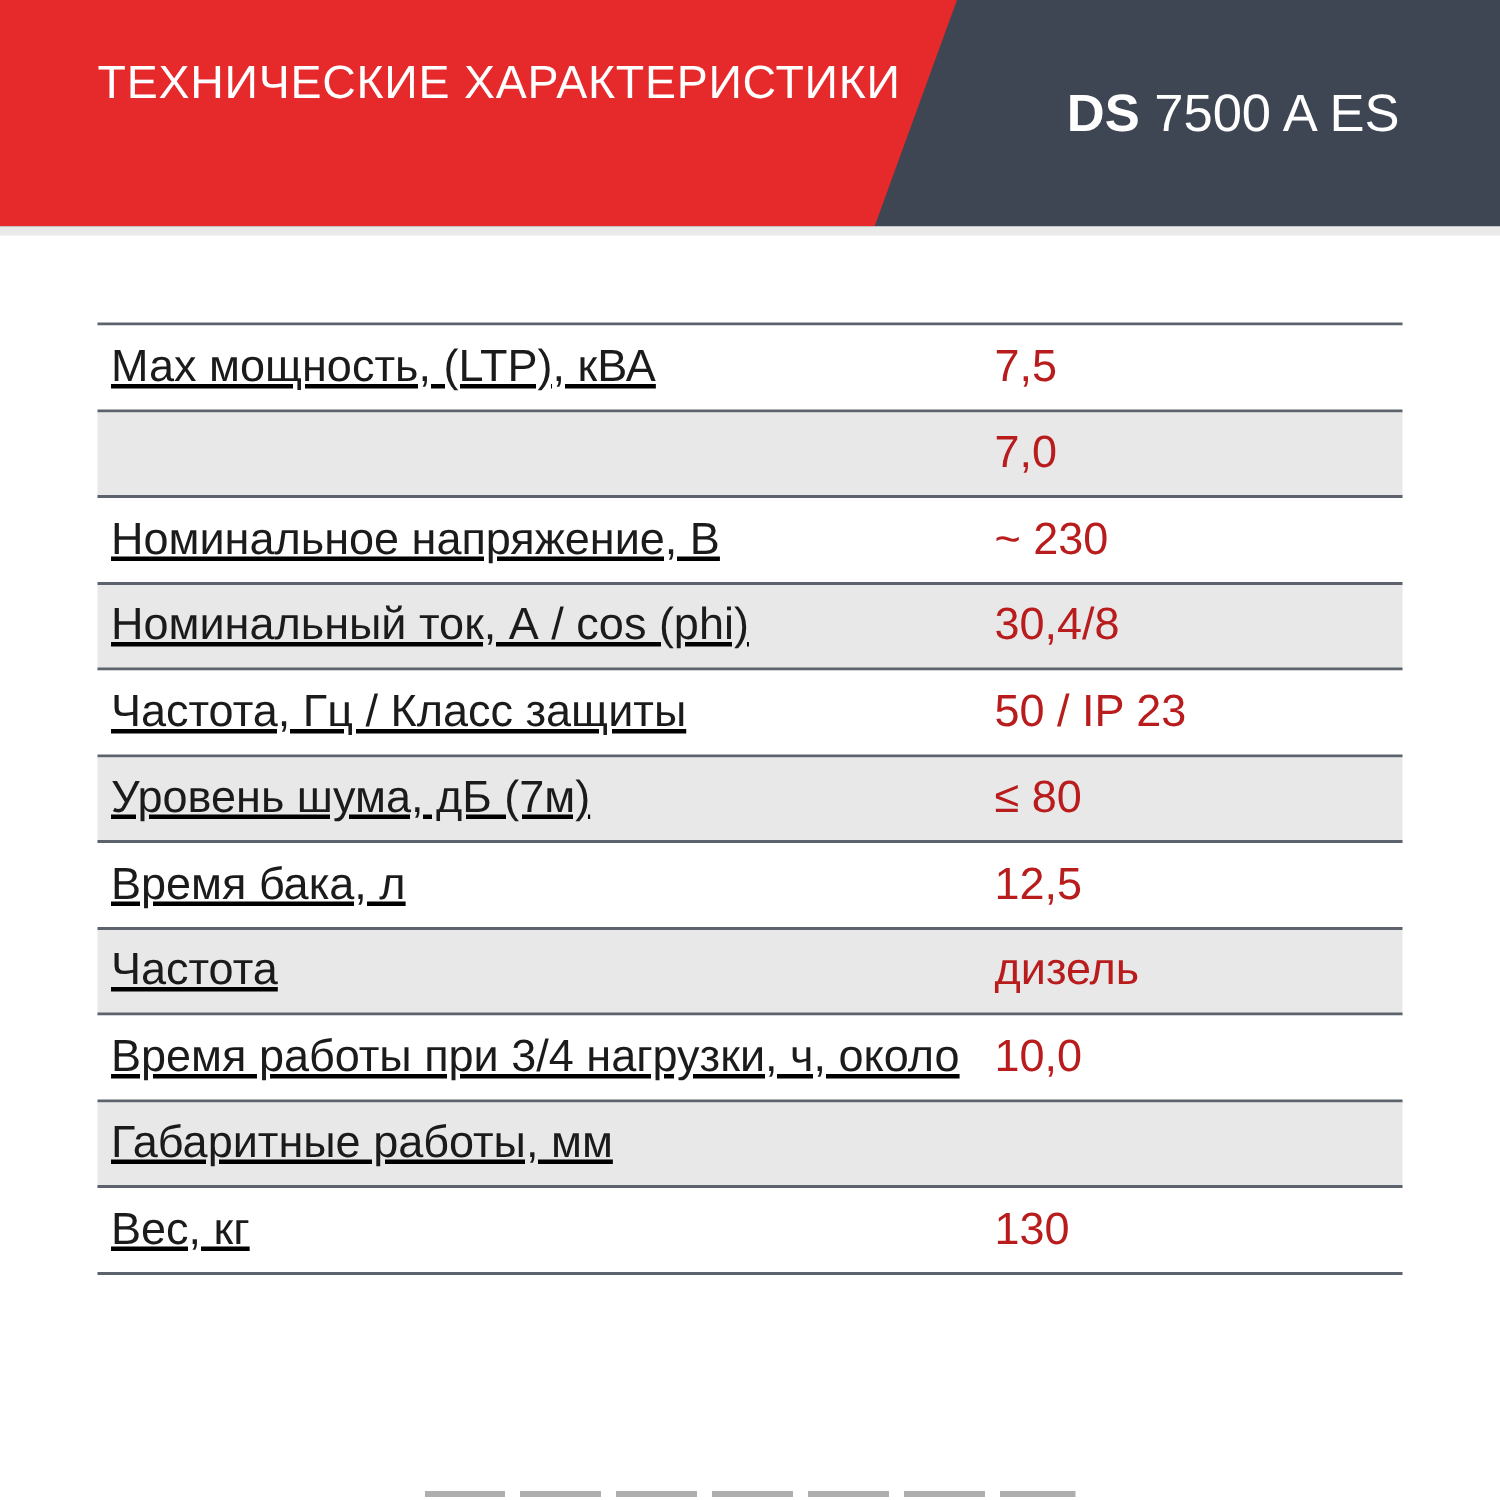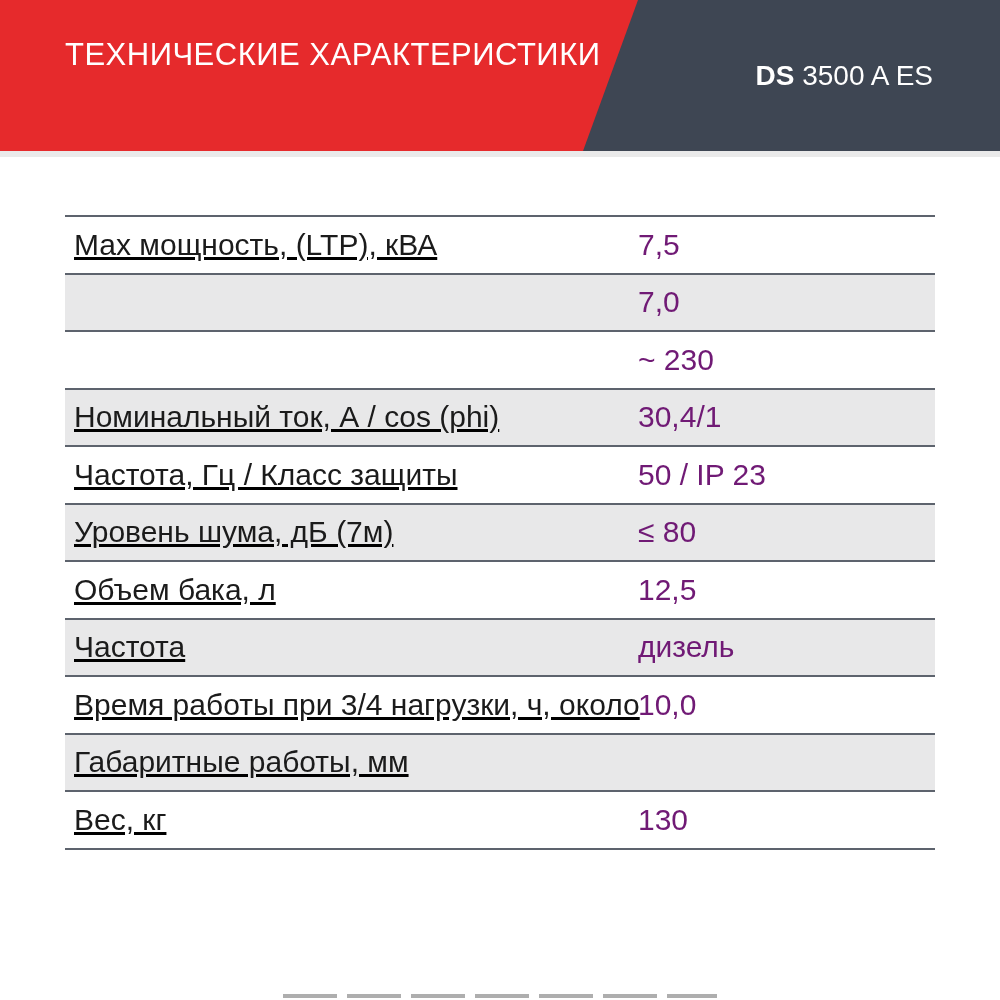--- a/index.html
+++ b/index.html
@@ -34,21 +34,21 @@
     font-size: 31px;
     letter-spacing: 0.5px;
     white-space: pre;
   }
   .model {
     position: absolute;
     right: 67px; top: 0;
     height: 151px;
     display: flex; align-items: center;
     color: #ffffff;
-    font-size: 28px;
+    font-size: 35px;
     white-space: pre;
   }
   .model .model-bold { font-weight: bold; }
   .header-divider {
     position: absolute;
     top: 151px; left: 0;
     width: 1000px; height: 6px;
     background: #eaeaea;
   }
 
@@ -70,71 +70,72 @@
   }
   .spec-row.alt { background: #e8e8e9; }
   .spec-label {
     margin-left: 9px;
     font-size: 30px;
     color: #1b1b1b;
     white-space: pre;
   }
   .spec-value {
     position: absolute;
-    left: 573px;
+    left: 598px;
     font-size: 30px;
-    color: #701a75;
+    color: #b91c1c;
     white-space: pre;
   }
 
   
   .barcode-strip {
     position: absolute;
     left: 283px; top: 994px;
     width: 434px; height: 4px;
     background: repeating-linear-gradient(90deg,
       #aeaeae 0px, #aeaeae 54px,
       transparent 54px, transparent 64px);
   }
 </style>
 </head>
 <body>
 
 <div class="header">
   <div class="red-wedge"></div>
   <div class="header-title">ТЕХНИЧЕСКИЕ ХАРАКТЕРИСТИКИ</div>
-  <div class="model"><span class="model-bold">DS</span><span> 3500 A ES</span></div>
+  <div class="model"><span class="model-bold">DS</span><span> 7500 A ES</span></div>
 </div>
 <div class="header-divider"></div>
 
 <div class="spec-table">
     <div class="spec-row">
       <span class="spec-label">Мах мощность, (LTP), кВА</span>
       <span class="spec-value">7,5</span>
     </div>
     <div class="spec-row alt">
       <span class="spec-value">7,0</span>
     </div>
     <div class="spec-row">
+      <span class="spec-label">Номинальное напряжение, В</span>
       <span class="spec-value">~ 230</span>
     </div>
     <div class="spec-row alt">
       <span class="spec-label">Номинальный ток, А / cos (phi)</span>
-      <span class="spec-value">30,4/1</span>
+      <span class="spec-value">30,4/8</span>
     </div>
     <div class="spec-row">
       <span class="spec-label">Частота, Гц / Класс защиты</span>
       <span class="spec-value">50 / IP 23</span>
     </div>
     <div class="spec-row alt">
       <span class="spec-label">Уровень шума, дБ (7м)</span>
       <span class="spec-value">≤ 80</span>
     </div>
     <div class="spec-row">
-      <span class="spec-label">Объем бака, л</span>
+      <span class="spec-label">Время бака, л</span>
       <span class="spec-value">12,5</span>
     </div>
     <div class="spec-row alt">
       <span class="spec-label">Частота</span>
       <span class="spec-value">дизель</span>
     </div>
     <div class="spec-row">
       <span class="spec-label">Время работы при 3/4 нагрузки, ч, около</span>
       <span class="spec-value">10,0</span>
     </div>

